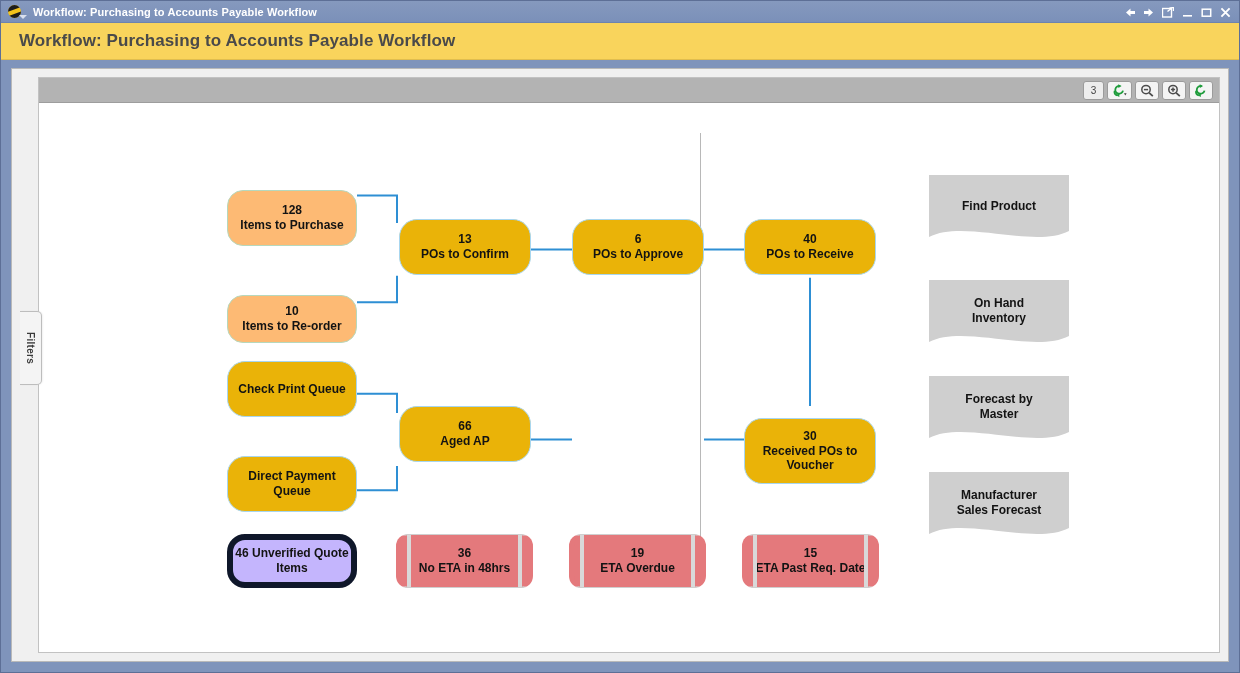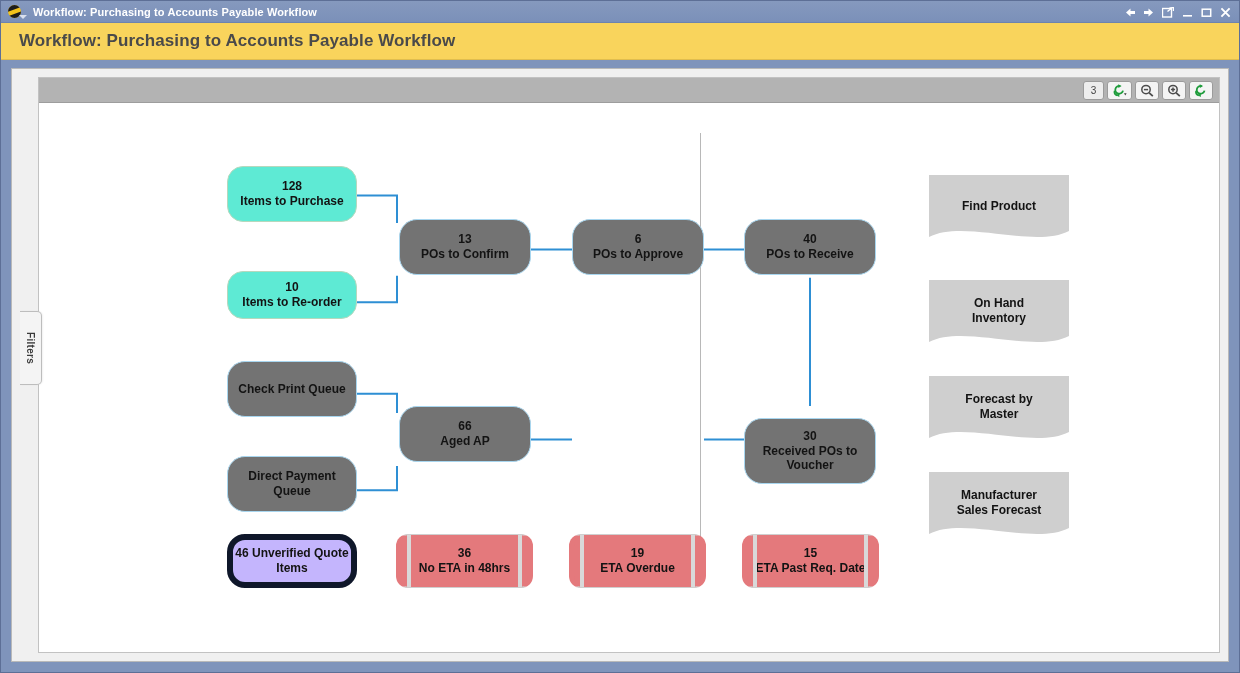--- a/index.html
+++ b/index.html
@@ -167,26 +167,27 @@
     font-size: 12px; font-weight: bold;
     color: #131313;
     line-height: 1.22;
     cursor: pointer;
     z-index: 2;
   }
   .node .num { display: block; }
   .node .lbl { display: block; }
 
   .node.green {
-    background: #5eead4;
+    background: #fdba74;
     border: 1px solid #b6d8bd;
     border-radius: 16px;
+    margin-top: 24px;
   }
   .node.blue {
-    background: #737373;
+    background: #eab308;
     border: 1px solid #a8d6ef;
     border-radius: 18px;
   }
   .node.yellow {
     background: #c4b5fd;
     border: 6px solid #0f172a;
     border-radius: 18px;
   }
   .node.red {
     background: #e4797c;

